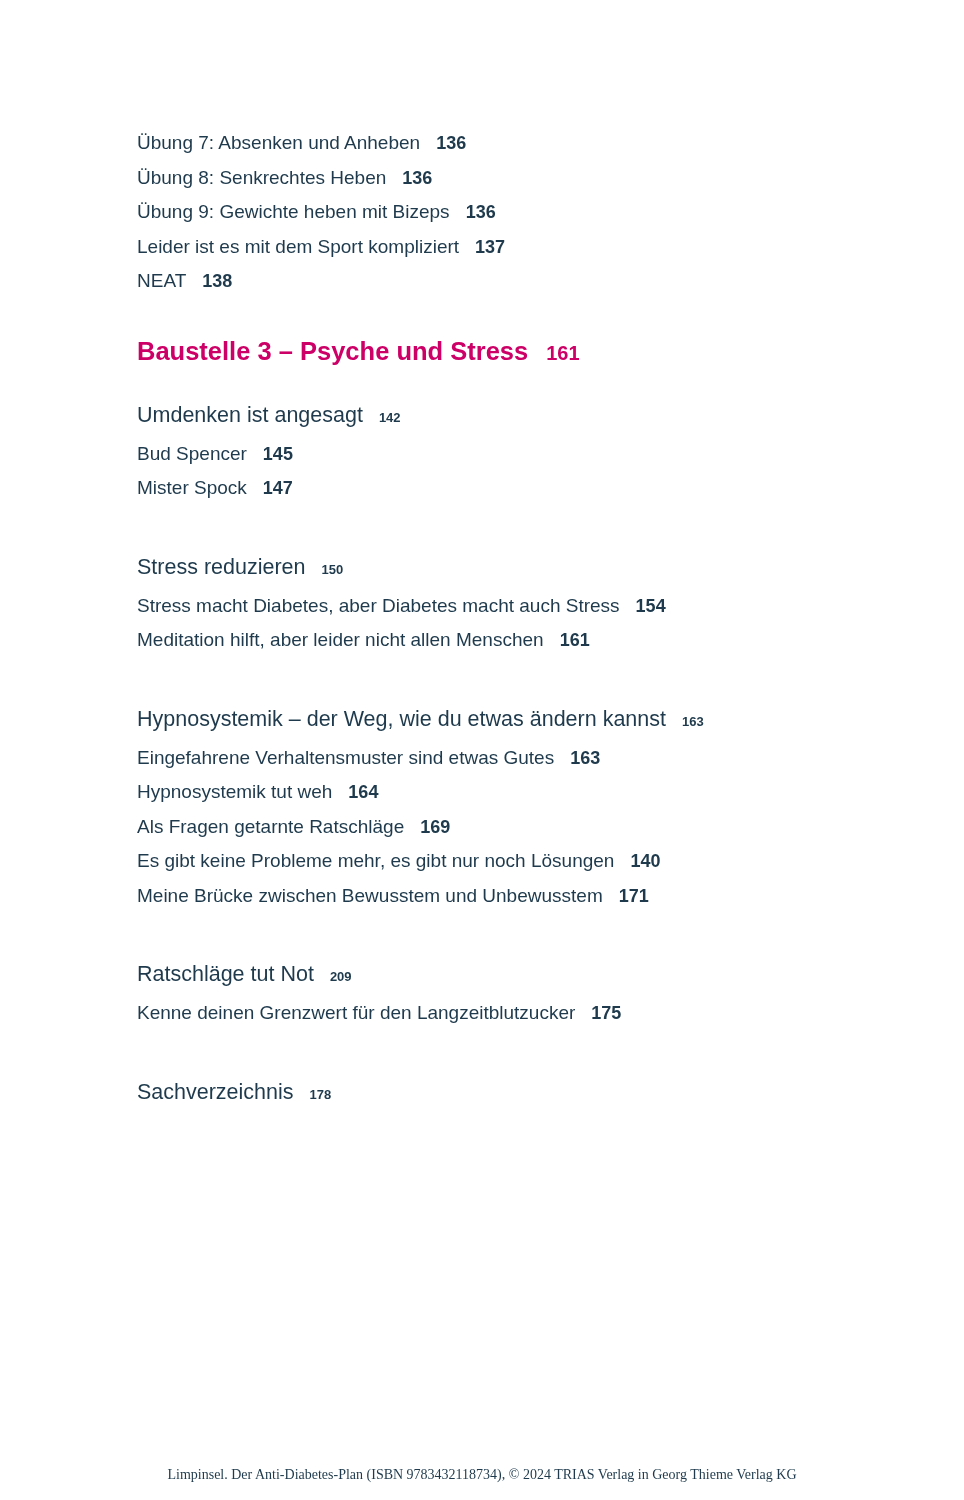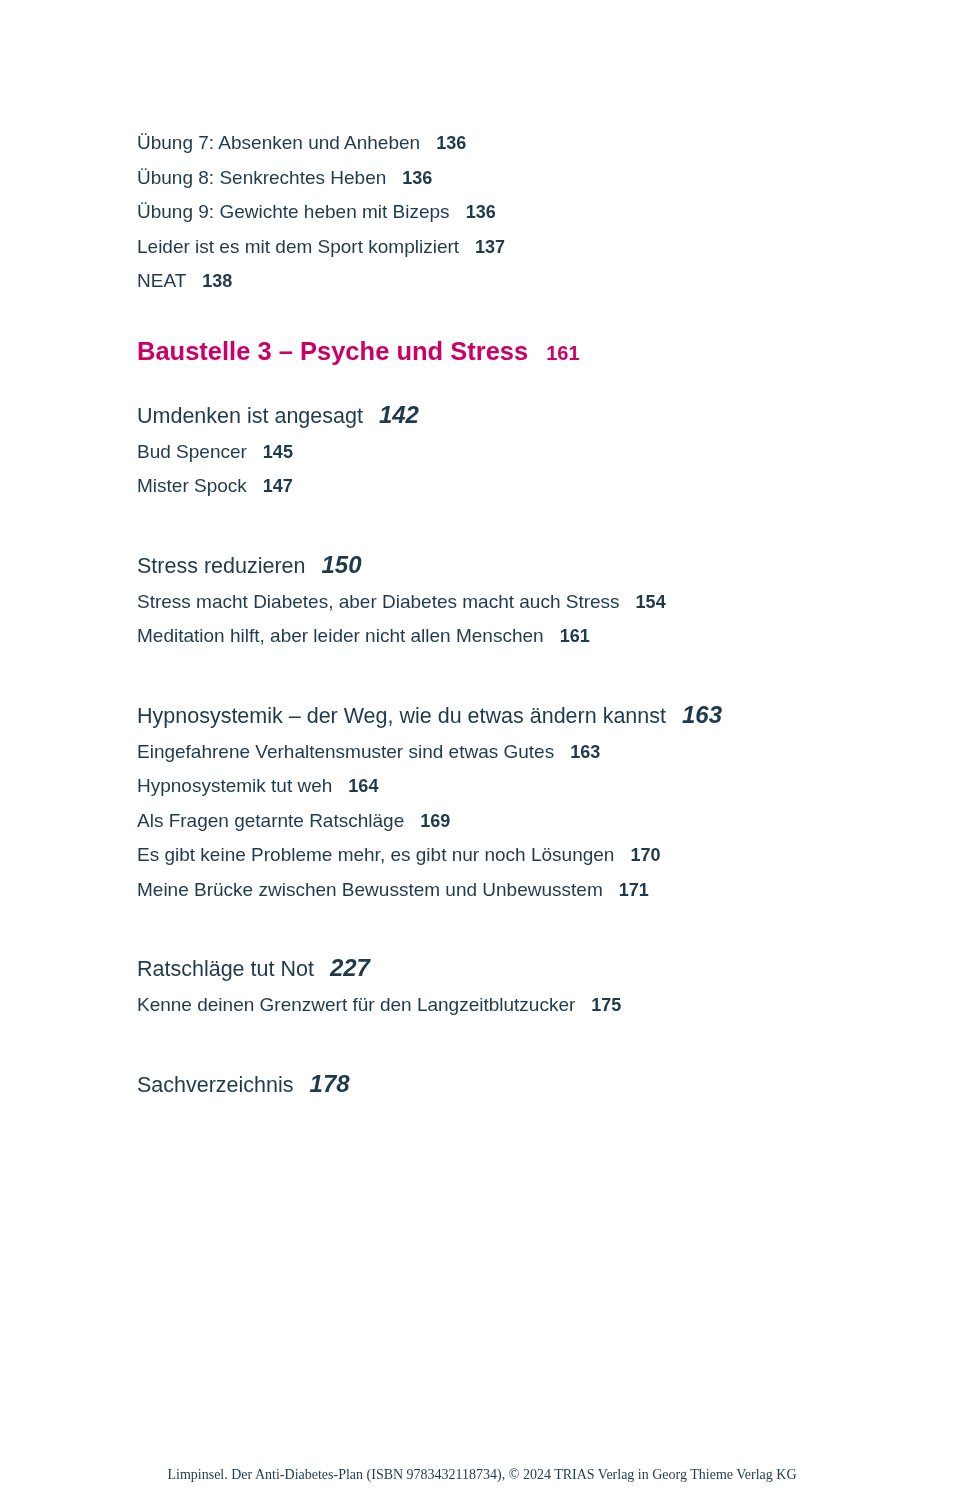--- a/index.html
+++ b/index.html
@@ -48,22 +48,21 @@
     margin-left:18px;
   }
   .group{margin-top:42px;}
   .chapter + .group{margin-top:27px;}
   .group-heading{
     font-size:21.5px;
     line-height:38px;
     white-space:nowrap;
   }
   .group-heading .pg{
-    font-size:24px;
-    font-style:italic;
+    font-size:13px;
   }
   .footer{
     position:absolute;
     left:0;
     right:0;
     bottom:17px;
     text-align:center;
     font-family:"Liberation Serif", serif;
     font-size:14px;
     color:var(--text);
@@ -126,30 +125,30 @@
       <div class="entry">
         <span>Eingefahrene Verhaltensmuster sind etwas Gutes</span><span class="pg">163</span>
       </div>
       <div class="entry">
         <span>Hypnosystemik tut weh</span><span class="pg">164</span>
       </div>
       <div class="entry">
         <span>Als Fragen getarnte Ratschläge</span><span class="pg">169</span>
       </div>
       <div class="entry">
-        <span>Es gibt keine Probleme mehr, es gibt nur noch Lösungen</span><span class="pg">170</span>
+        <span>Es gibt keine Probleme mehr, es gibt nur noch Lösungen</span><span class="pg">140</span>
       </div>
       <div class="entry">
         <span>Meine Brücke zwischen Bewusstem und Unbewusstem</span><span class="pg">171</span>
       </div>
     </section>
 
     <section class="group">
       <div class="group-heading">
-        <span>Ratschläge tut Not</span><span class="pg">227</span>
+        <span>Ratschläge tut Not</span><span class="pg">209</span>
       </div>
       <div class="entry">
         <span>Kenne deinen Grenzwert für den Langzeitblutzucker</span><span class="pg">175</span>
       </div>
     </section>
 
     <section class="group">
       <div class="group-heading">
         <span>Sachverzeichnis</span><span class="pg">178</span>
       </div>

